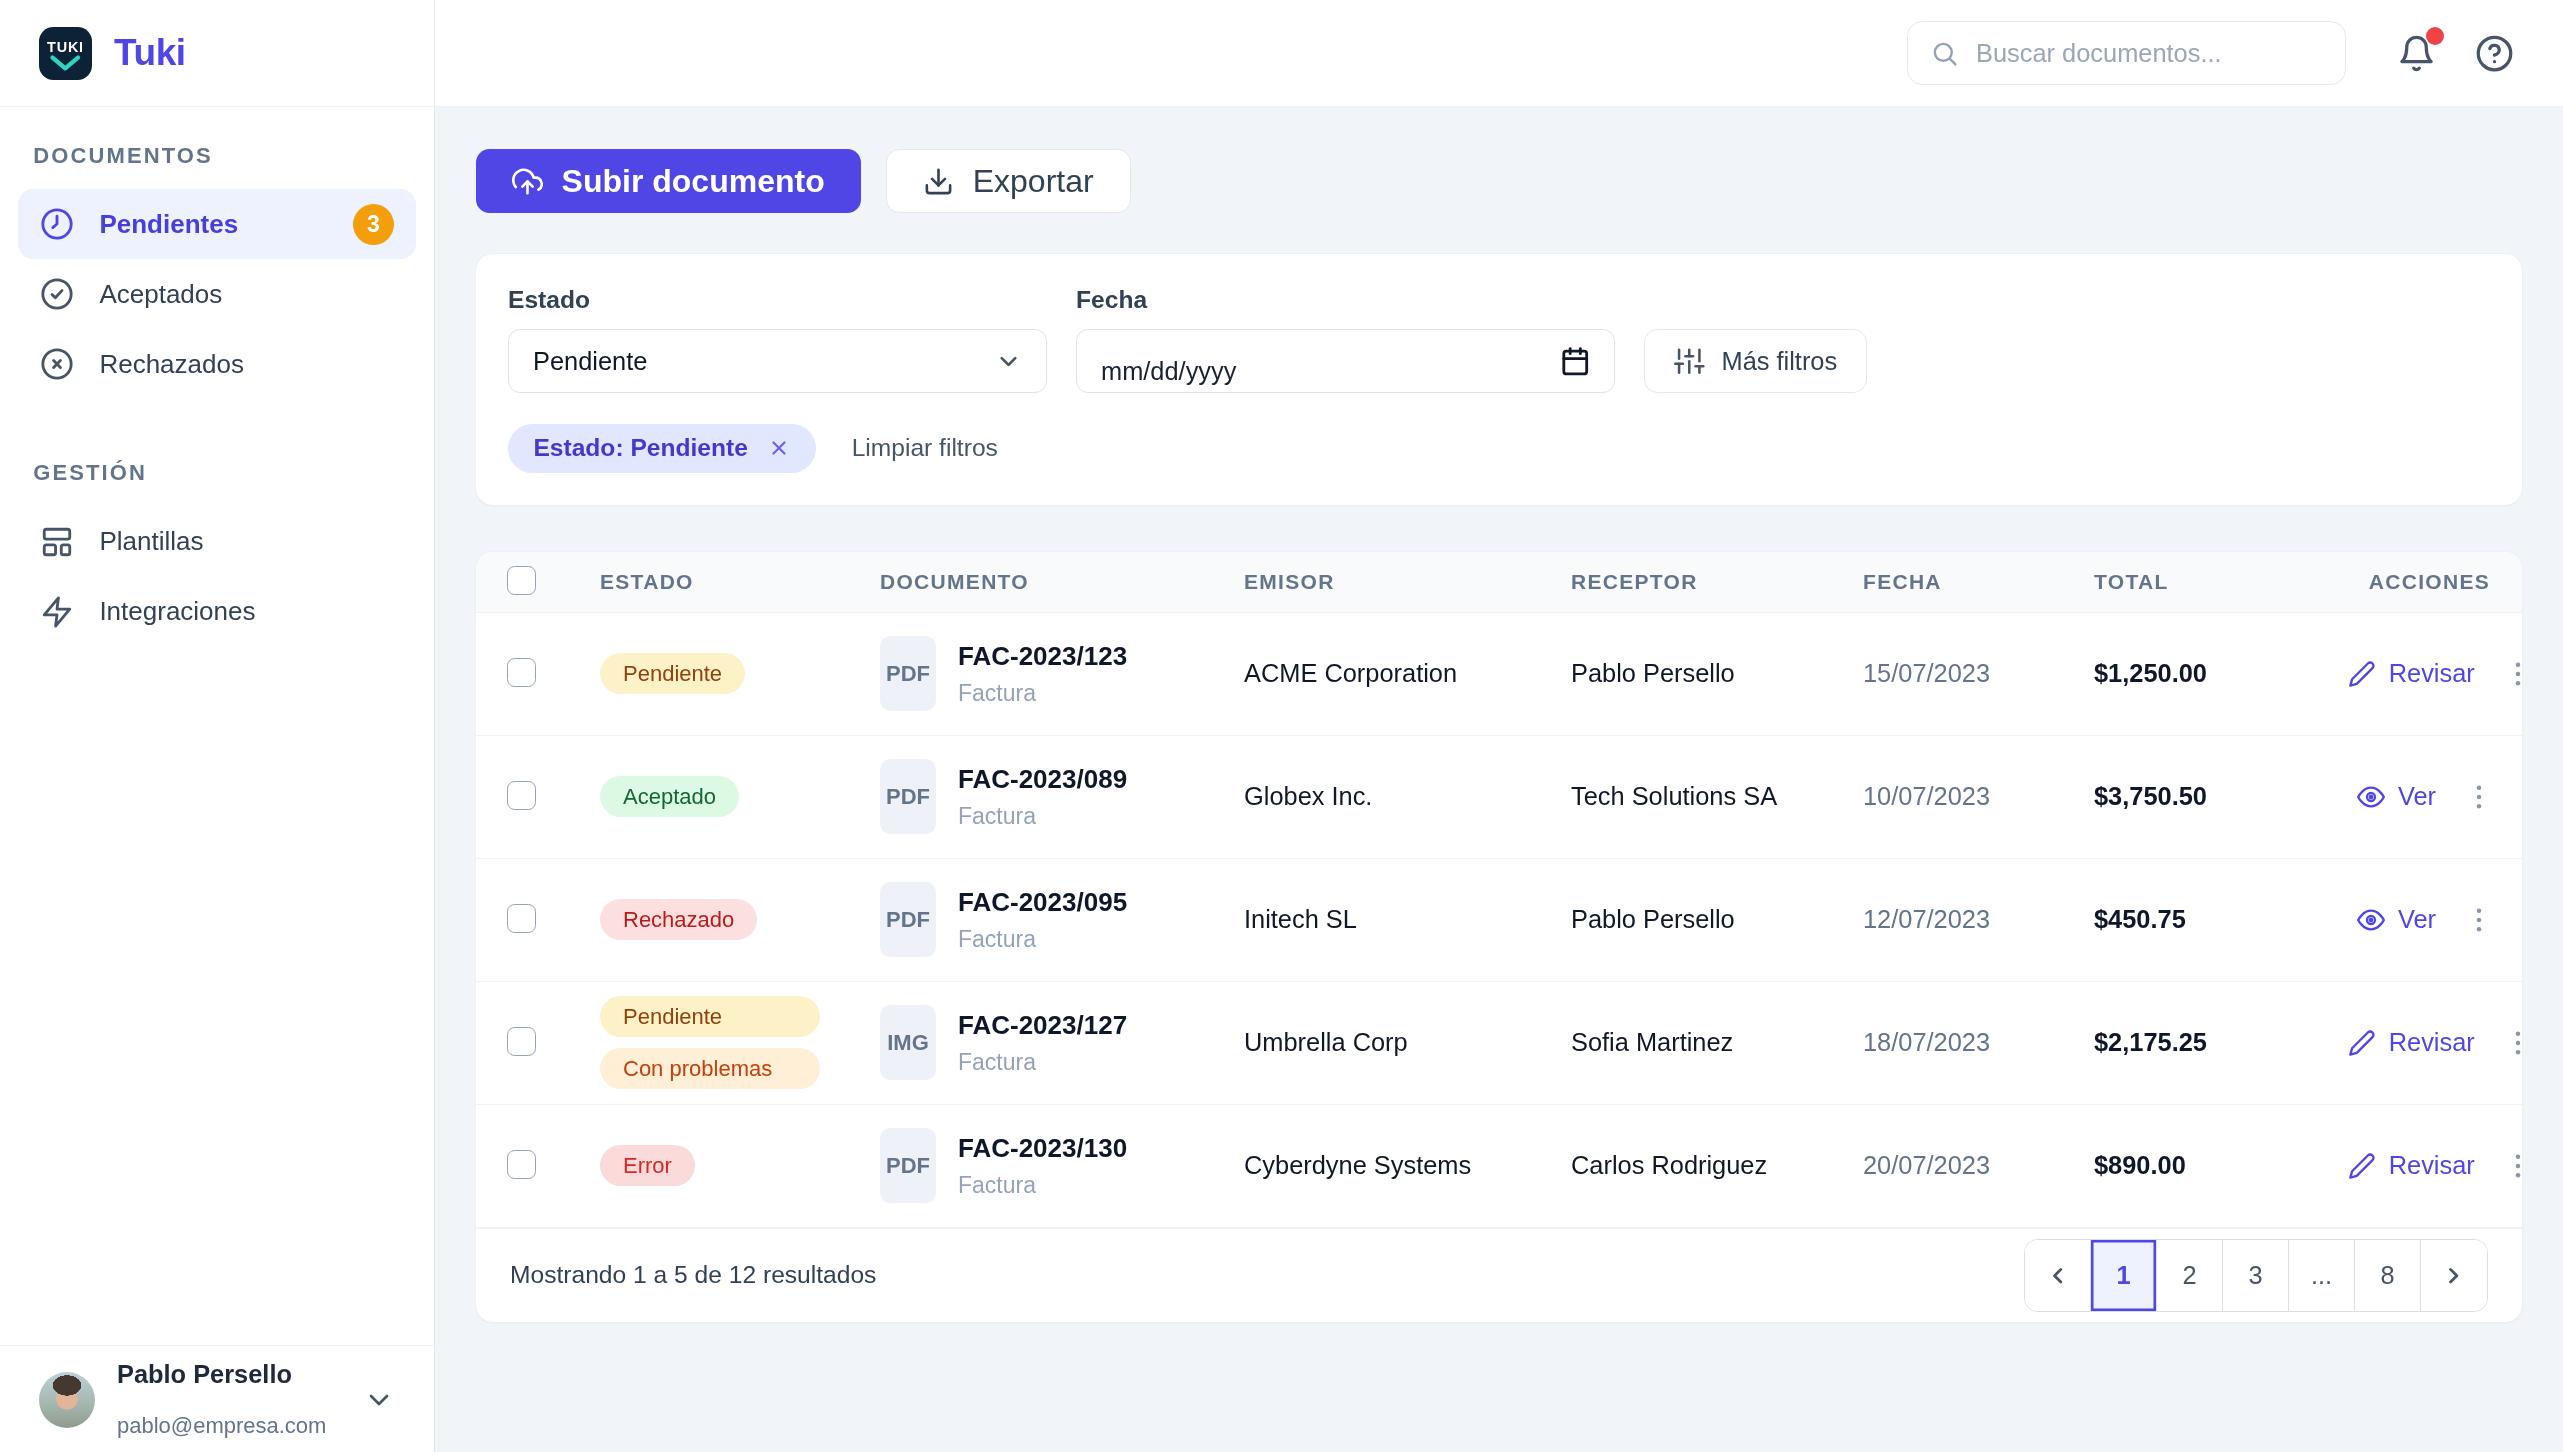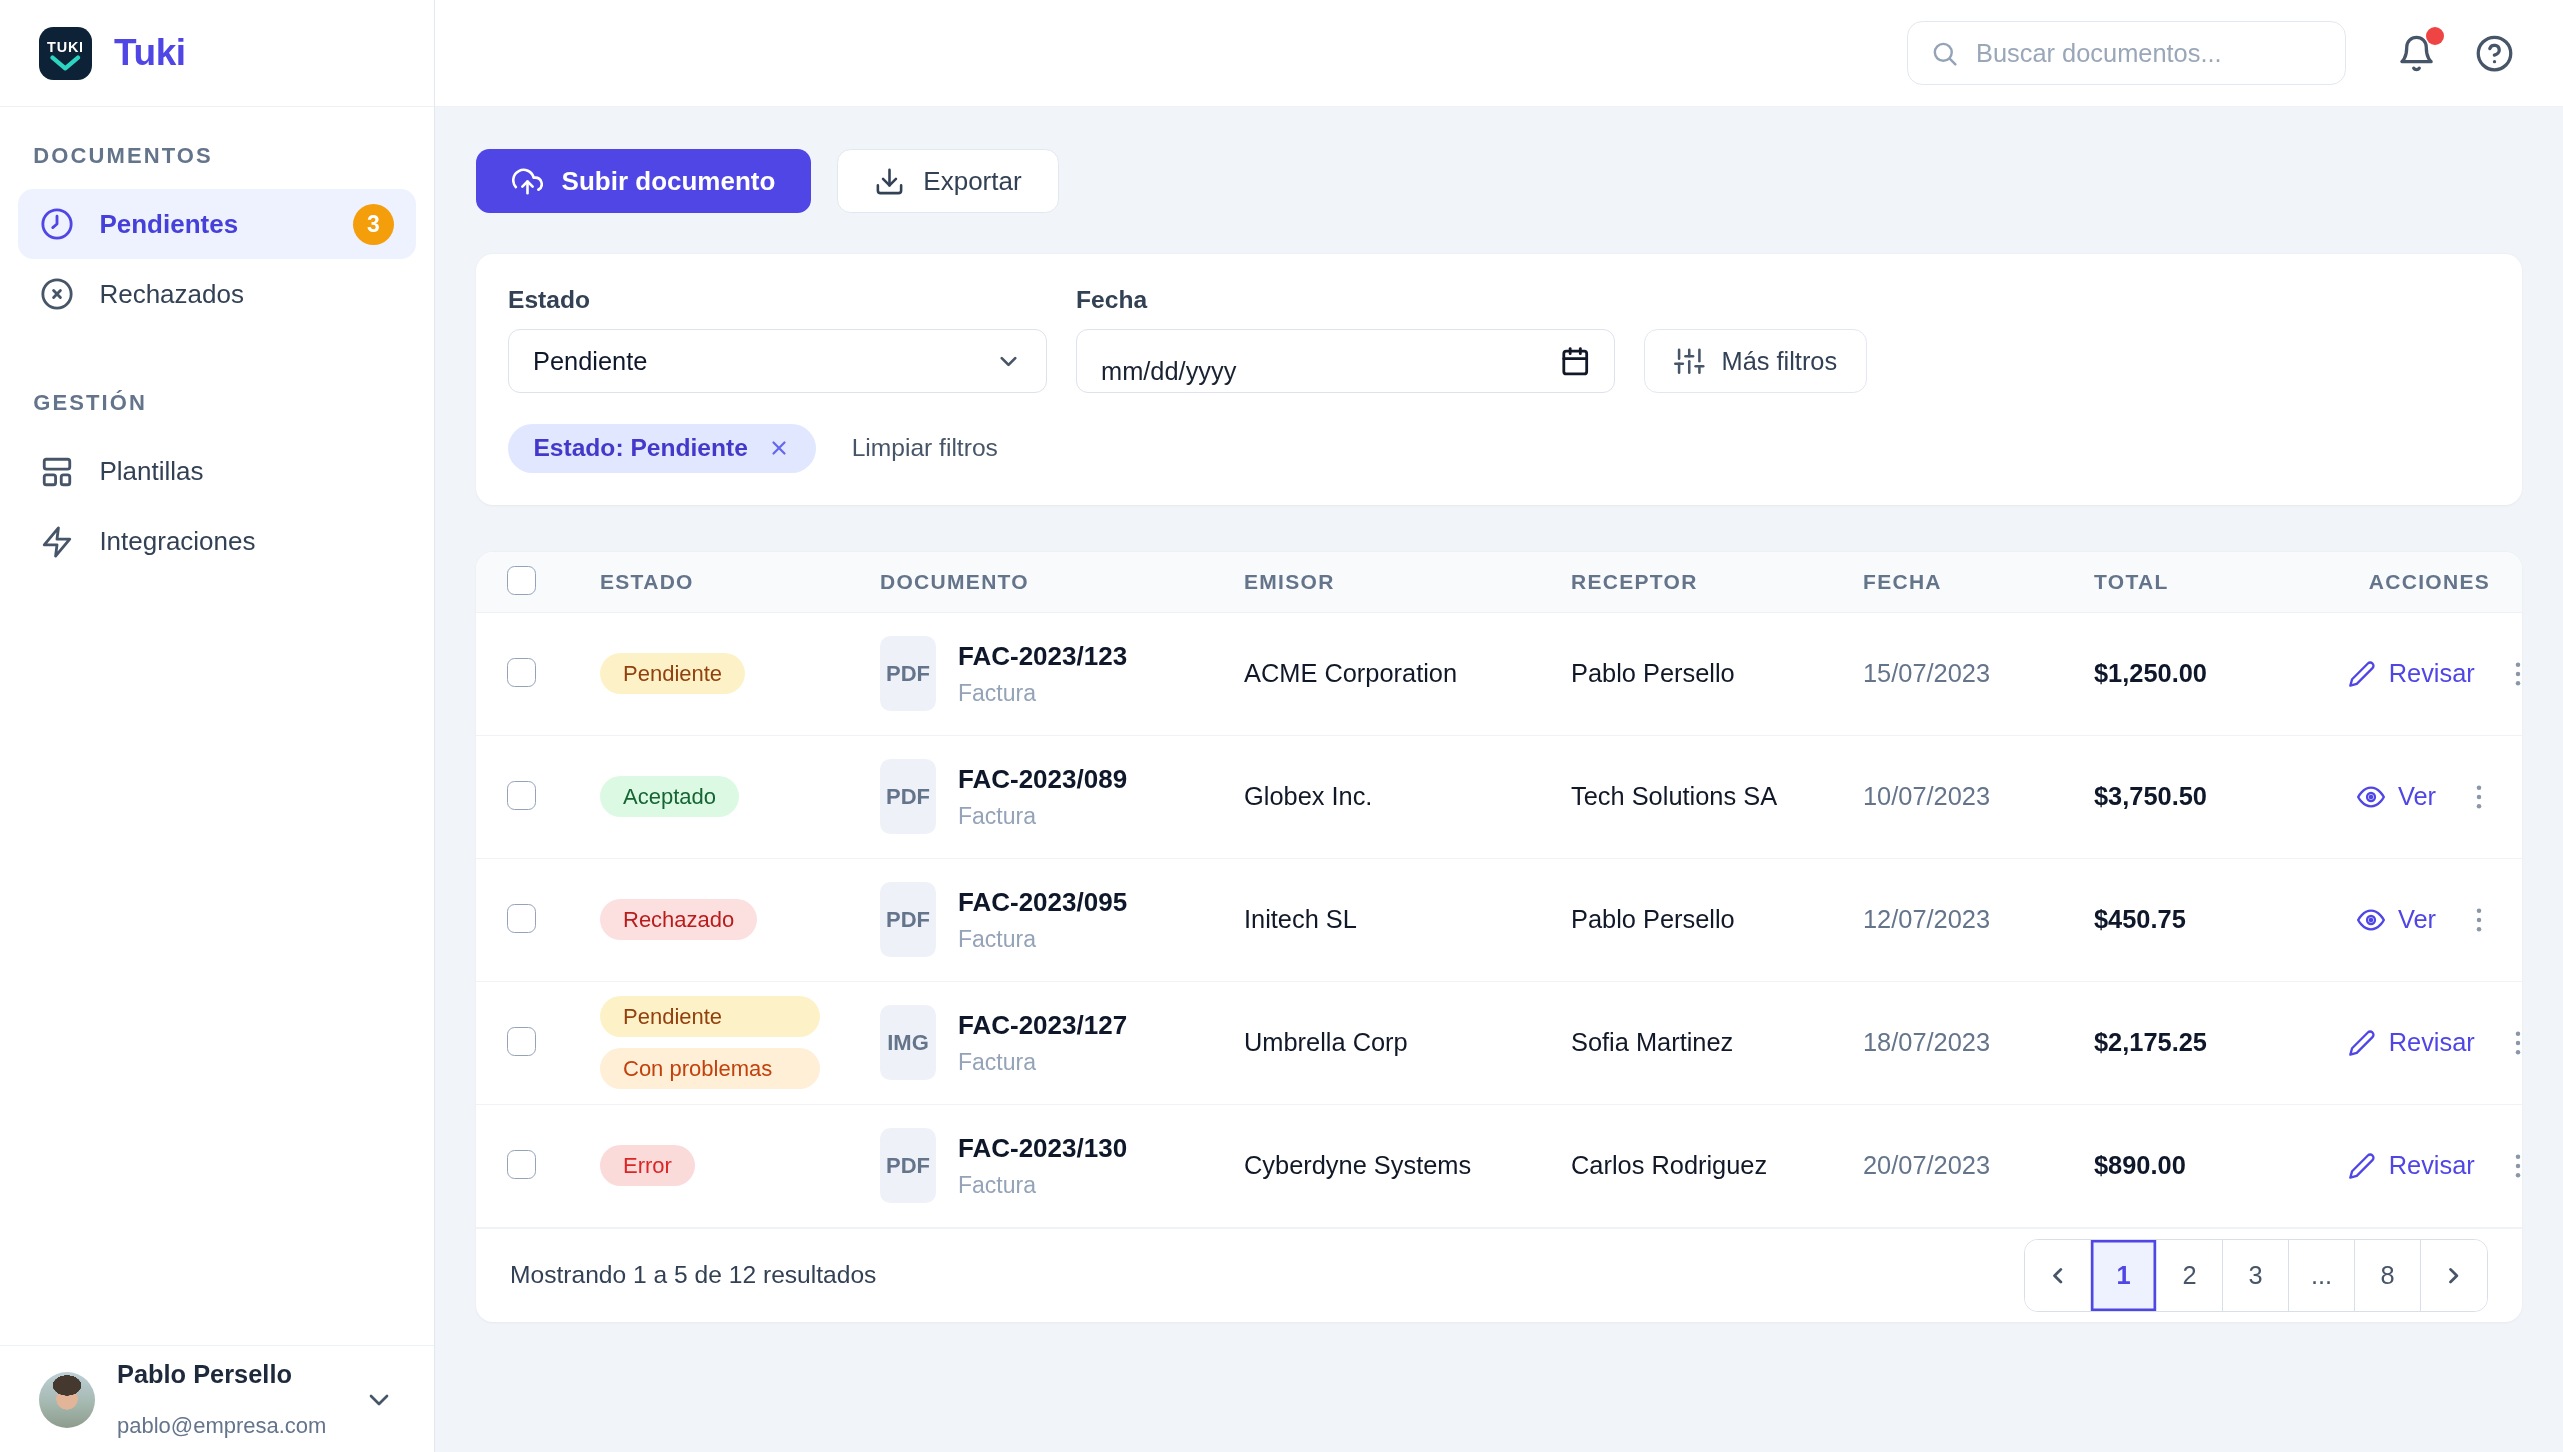--- a/index.html
+++ b/index.html
@@ -42,21 +42,21 @@
   .search-box { width:439px; height:64px; border:1.7px solid #E2E8F0; border-radius:15.3px; display:flex; align-items:center; gap:17px; padding:0 22px; background:#fff; margin-right:12px; }
   .search-box svg { width:29px; height:29px; color:#94A3B8; flex-shrink:0; }
   .search-box input { border:none; outline:none; font-size:25.4px; color:#334155; flex:1; font-family:inherit; background:transparent; }
   .search-box input::placeholder { color:#9AA7B8; }
   .icon-btn { position:relative; background:none; border:none; cursor:pointer; color:#475569; display:flex; padding:0; }
   .icon-btn svg { width:39px; height:39px; }
   .notif-dot { position:absolute; top:-6.8px; right:-7.6px; width:18px; height:18px; border-radius:50%; background:#EF4444; }
 
   .content { padding:42px 41px 0; flex:1; }
   .actions-row { display:flex; gap:25.4px; margin-bottom:41px; }
-  .btn { height:64px; border-radius:13.6px; font-size:26px; display:flex; align-items:center; gap:18.6px; padding:0 36px; cursor:pointer; font-family:inherit; }
+  .btn { height:64px; border-radius:13.6px; font-size:32px; display:flex; align-items:center; gap:18.6px; padding:0 36px; cursor:pointer; font-family:inherit; }
   .btn svg { width:31px; height:31px; }
   .btn-primary { background:#4F46E5; color:#fff; border:none; font-weight:600; }
   .btn-secondary { background:#fff; color:#334155; border:1.7px solid #E2E8F0; font-weight:500; }
 
   
   .filters-card { background:#fff; border-radius:17px; padding:32px 32px 32px; box-shadow:0 0.8px 2.5px rgba(15,23,42,0.05); margin-bottom:47px; }
   .filters-row { display:flex; align-items:flex-end; gap:29px; }
   .filter-group { display:flex; flex-direction:column; gap:15.3px; }
   .filter-label { font-size:24.6px; font-weight:600; color:#334155; }
   .select-box, .date-box { width:539px; height:64px; border:1.7px solid #DCE3EC; border-radius:12px; display:flex; align-items:center; justify-content:space-between; padding:0 24px; font-size:25.4px; color:#0F172A; background:#fff; cursor:pointer; }
@@ -132,20 +132,27 @@
 
     <div class="nav-item active">
       <svg viewBox="0 0 24 24" fill="none" stroke="currentColor" stroke-width="2" stroke-linecap="round" stroke-linejoin="round">
           <circle cx="12" cy="12" r="10"></circle>
           <polyline points="12 6.5 12 12 9 14.5"></polyline>
         </svg>
       <span>Pendientes</span>
       <span class="count-badge">3</span>
     </div>
 
+    <div class="nav-item">
+      <svg viewBox="0 0 24 24" fill="none" stroke="currentColor" stroke-width="2" stroke-linecap="round" stroke-linejoin="round">
+          <circle cx="12" cy="12" r="10"></circle>
+          <polyline points="8.5 12.3 10.8 14.6 15.5 9.6"></polyline>
+        </svg>
+      <span>Aceptados</span>
+    </div>
 
     <div class="nav-item">
       <svg viewBox="0 0 24 24" fill="none" stroke="currentColor" stroke-width="2" stroke-linecap="round" stroke-linejoin="round">
           <circle cx="12" cy="12" r="10"></circle>
           <line x1="9.6" y1="9.6" x2="14.4" y2="14.4"></line>
           <line x1="14.4" y1="9.6" x2="9.6" y2="14.4"></line>
         </svg>
       <span>Rechazados</span>
     </div>
 

